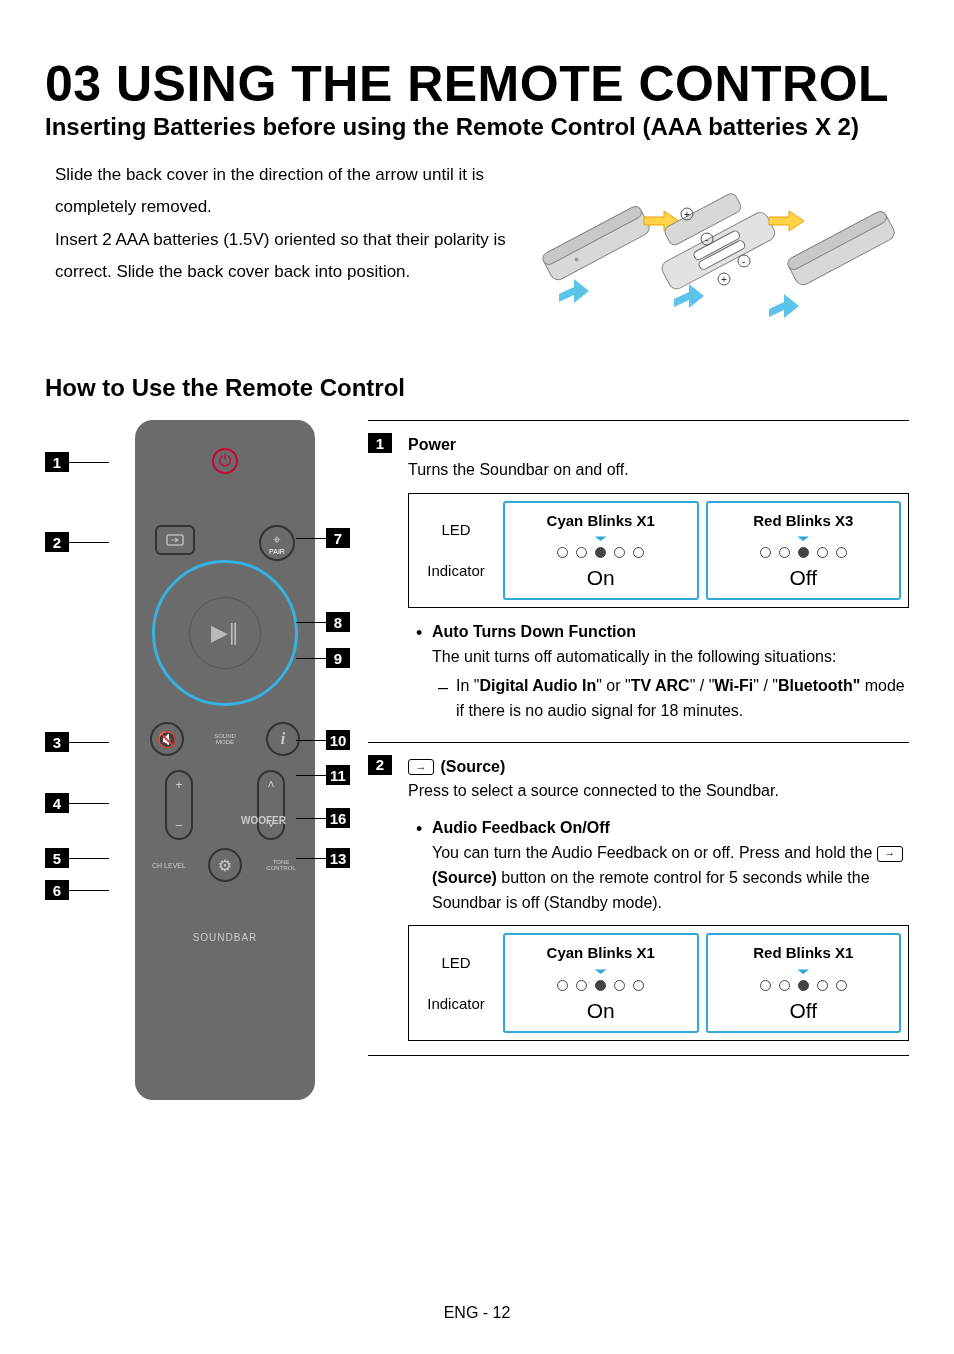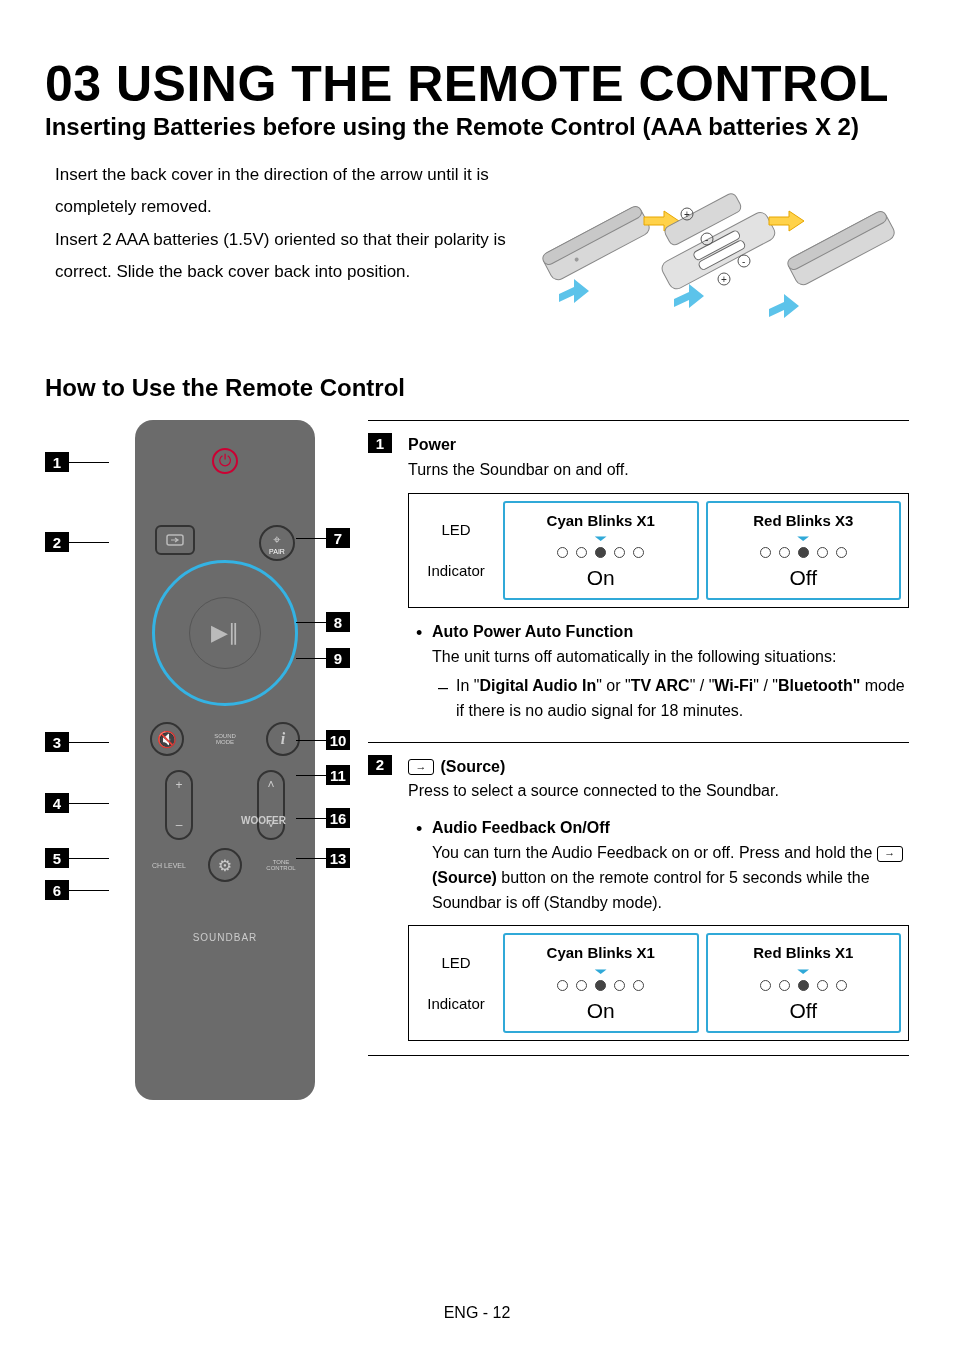--- a/index.html
+++ b/index.html
@@ -164,21 +164,21 @@
 </style>
 </head>
 <body>
 
 <h1>03 USING THE REMOTE CONTROL</h1>
 
 <h2>Inserting Batteries before using the Remote Control (AAA batteries X 2)</h2>
 
 <div class="battery-row">
   <div class="battery-text">
-    <div>Insert the back cover in the direction of the arrow until it is completely removed.</div>
+    <div>Slide the back cover in the direction of the arrow until it is completely removed.</div>
     <div>Insert 2 AAA batteries (1.5V) oriented so that their polarity is correct. Slide the back cover back into position.</div>
   </div>
   <div class="battery-illus">
     <svg width="370" height="170" viewBox="0 0 370 170">
 
       <g transform="translate(10,30) rotate(-28 50 70)">
         <rect x="0" y="40" width="110" height="30" rx="8" fill="#d8d8d8" stroke="#888"></rect>
         <rect x="0" y="40" width="110" height="12" rx="6" fill="#c8c8c8" stroke="#888"></rect>
         <circle cx="30" cy="60" r="2" fill="#999"></circle>
       </g>
@@ -357,21 +357,21 @@
                 <span></span>
                 <span class="fill"></span>
                 <span></span>
                 <span></span>
               </div>
             <div class="sub">Off</div>
           </div>
         </div>
         <ul class="bullet-list">
           <li>
-            <b>Auto Power Auto Function</b><br>
+            <b>Auto Turns Down Function</b><br>
             <span>The unit turns off automatically in the following situations:</span>
             <ul class="sub-ul">
               <li>
                 <span>In "</span><b>Digital Audio In</b><span>" or "</span><b>TV ARC</b><span>" / "</span><b>Wi-Fi</b><span>" / "</span><b>Bluetooth"</b><span> mode if there is no audio signal for 18 minutes.</span>
               </li>
             </ul>
           </li>
         </ul>
       </div>
     </div>

